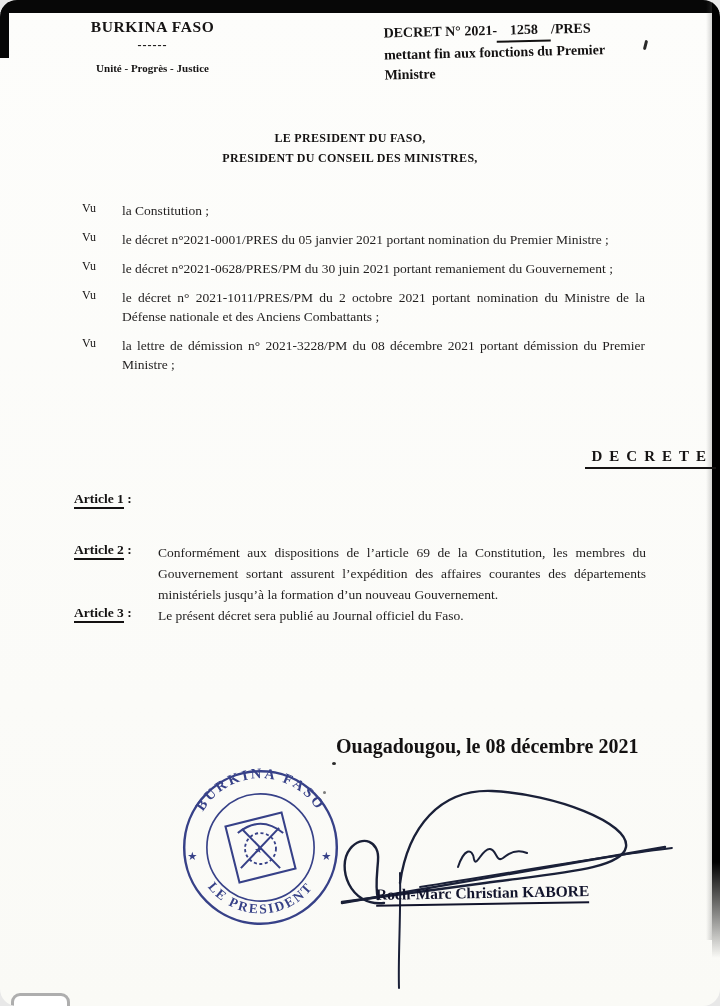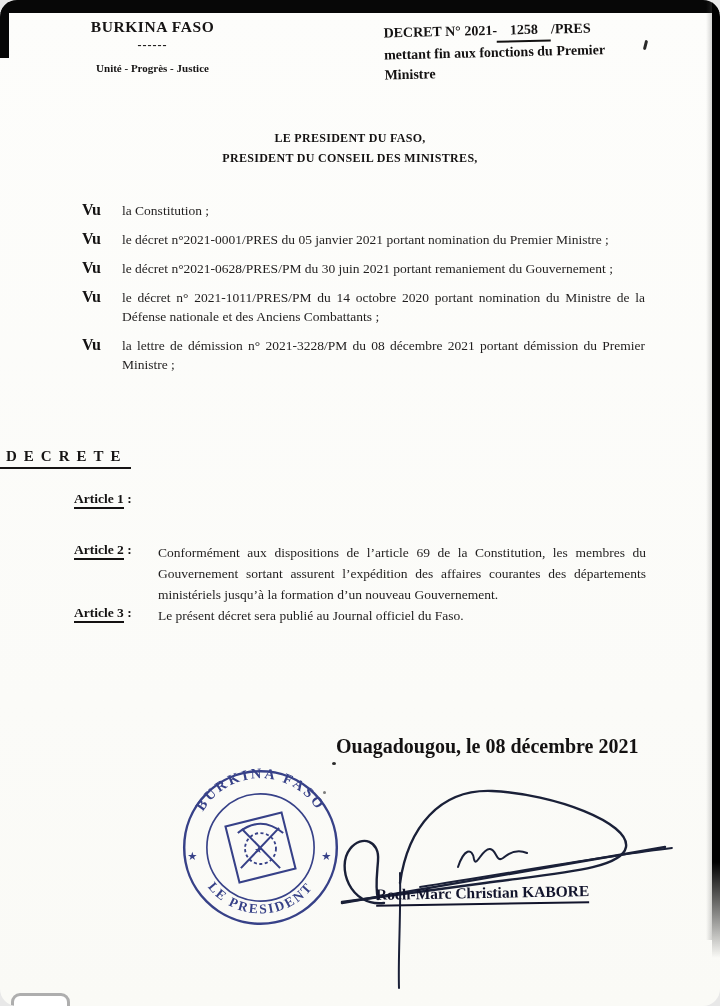--- a/index.html
+++ b/index.html
@@ -34,25 +34,25 @@
     font-weight:bold;font-size:14px;line-height:20px;color:#141212;}
   .decree-num{display:inline-block;padding:0 13px;border-bottom:2.2px solid #141212;}
 
   
   .title{position:absolute;left:0;top:128px;width:700px;text-align:center;
     font-weight:bold;font-size:12px;line-height:20px;letter-spacing:.3px;color:#141212;}
 
   
   .vu-list{position:absolute;left:82px;top:201px;width:563px;}
   .vu-item{display:flex;margin-bottom:10px;}
-  .vu-label{flex:0 0 40px;font-weight:bold;font-size:16px;color:#141212;}
+  .vu-label{flex:0 0 40px;font-weight:normal;font-size:12px;color:#141212;}
   .vu-text{flex:1;font-size:13.5px;line-height:19px;text-align:justify;}
 
   
-  .decrete{position:absolute;left:0;top:447px;width:700px;text-align:left;}
+  .decrete{position:absolute;left:16px;top:447px;width:700px;text-align:right;}
   .decrete span{display:inline-block;font-weight:bold;font-size:15px;letter-spacing:7px;
     border-bottom:2.5px solid #161414;padding:0 3px 2px 6px;color:#161414;}
 
   
   .articles{position:absolute;left:74px;top:491px;width:572px;}
   .article{display:flex;}
   .article.a1{margin-bottom:35px;}
   .article.a2{}
   .art-label{flex:0 0 84px;font-weight:bold;font-size:13.5px;white-space:nowrap;color:#141212;}
   .art-underline{border-bottom:2px solid #141212;padding-bottom:1px;}
@@ -105,21 +105,21 @@
     <div class="vu-item">
       <span class="vu-label">Vu</span>
       <span class="vu-text">le décret n°2021-0001/PRES du 05 janvier 2021 portant nomination du Premier Ministre ;</span>
     </div>
     <div class="vu-item">
       <span class="vu-label">Vu</span>
       <span class="vu-text">le décret n°2021-0628/PRES/PM du 30 juin 2021 portant remaniement du Gouvernement ;</span>
     </div>
     <div class="vu-item">
       <span class="vu-label">Vu</span>
-      <span class="vu-text">le décret n° 2021-1011/PRES/PM du 14 octobre 2020 portant nomination du Ministre de la Défense nationale et des Anciens Combattants ;</span>
+      <span class="vu-text">le décret n° 2021-1011/PRES/PM du 2 octobre 2021 portant nomination du Ministre de la Défense nationale et des Anciens Combattants ;</span>
     </div>
     <div class="vu-item">
       <span class="vu-label">Vu</span>
       <span class="vu-text">la lettre de démission n° 2021-3228/PM du 08 décembre 2021 portant démission du Premier Ministre ;</span>
     </div>
   </div>
 
   <div class="decrete">
     <span>DECRETE</span>
   </div>

